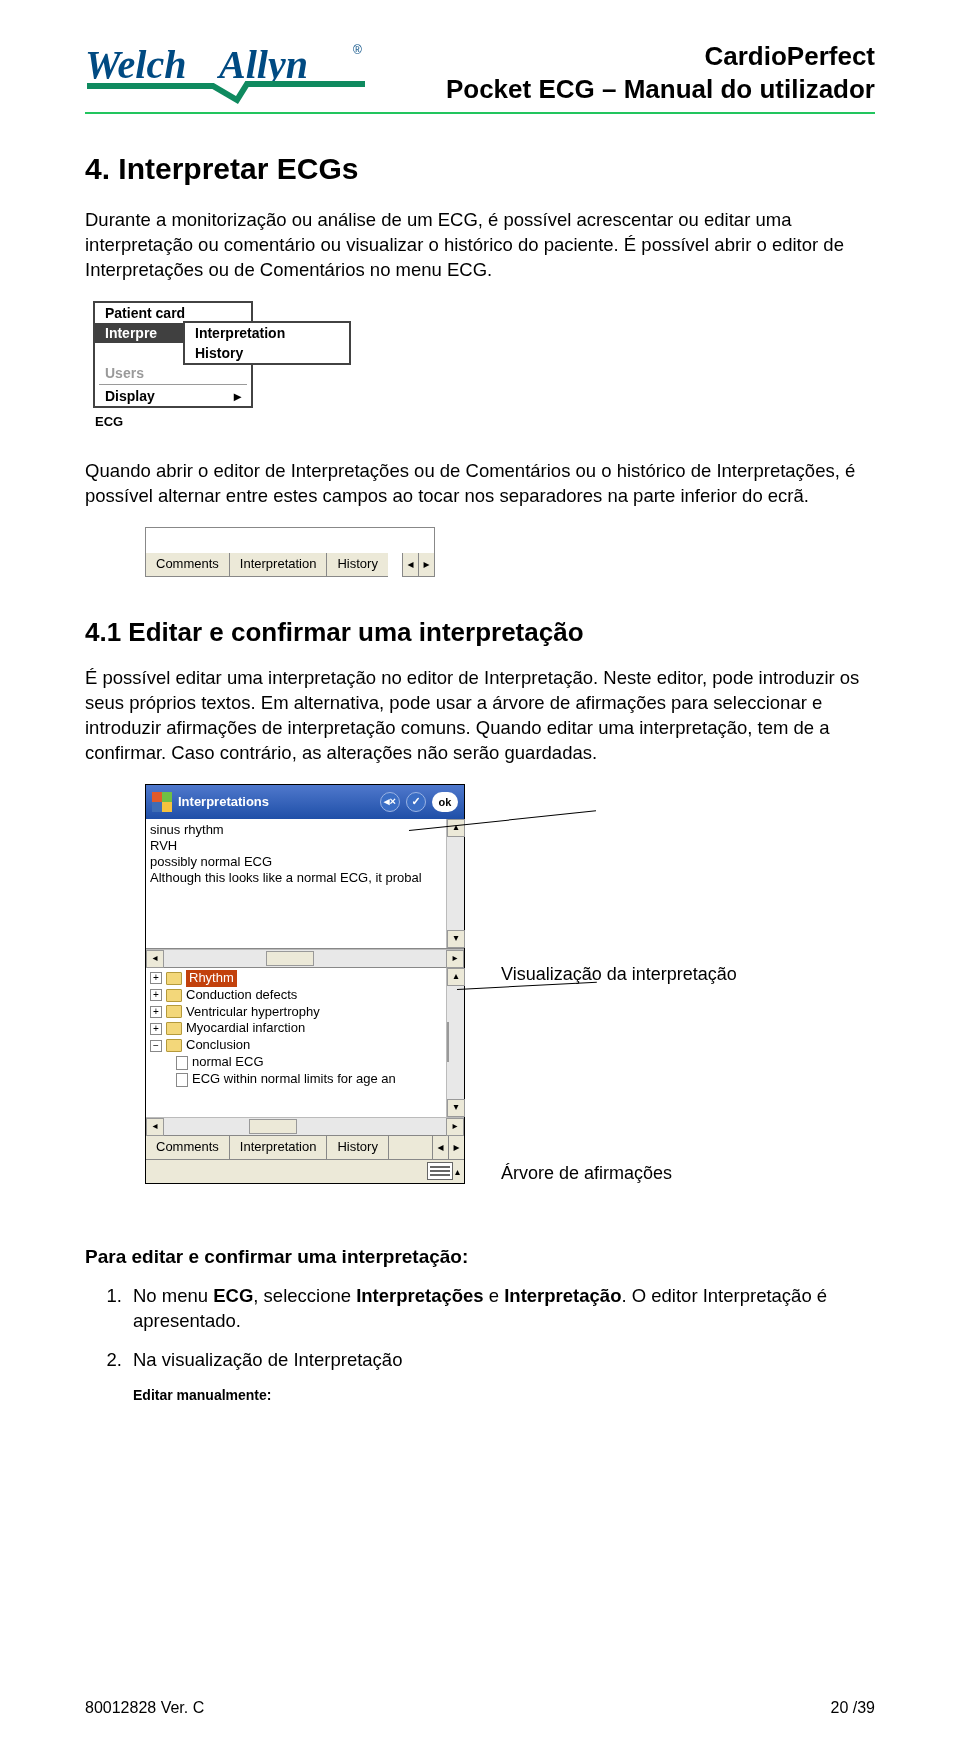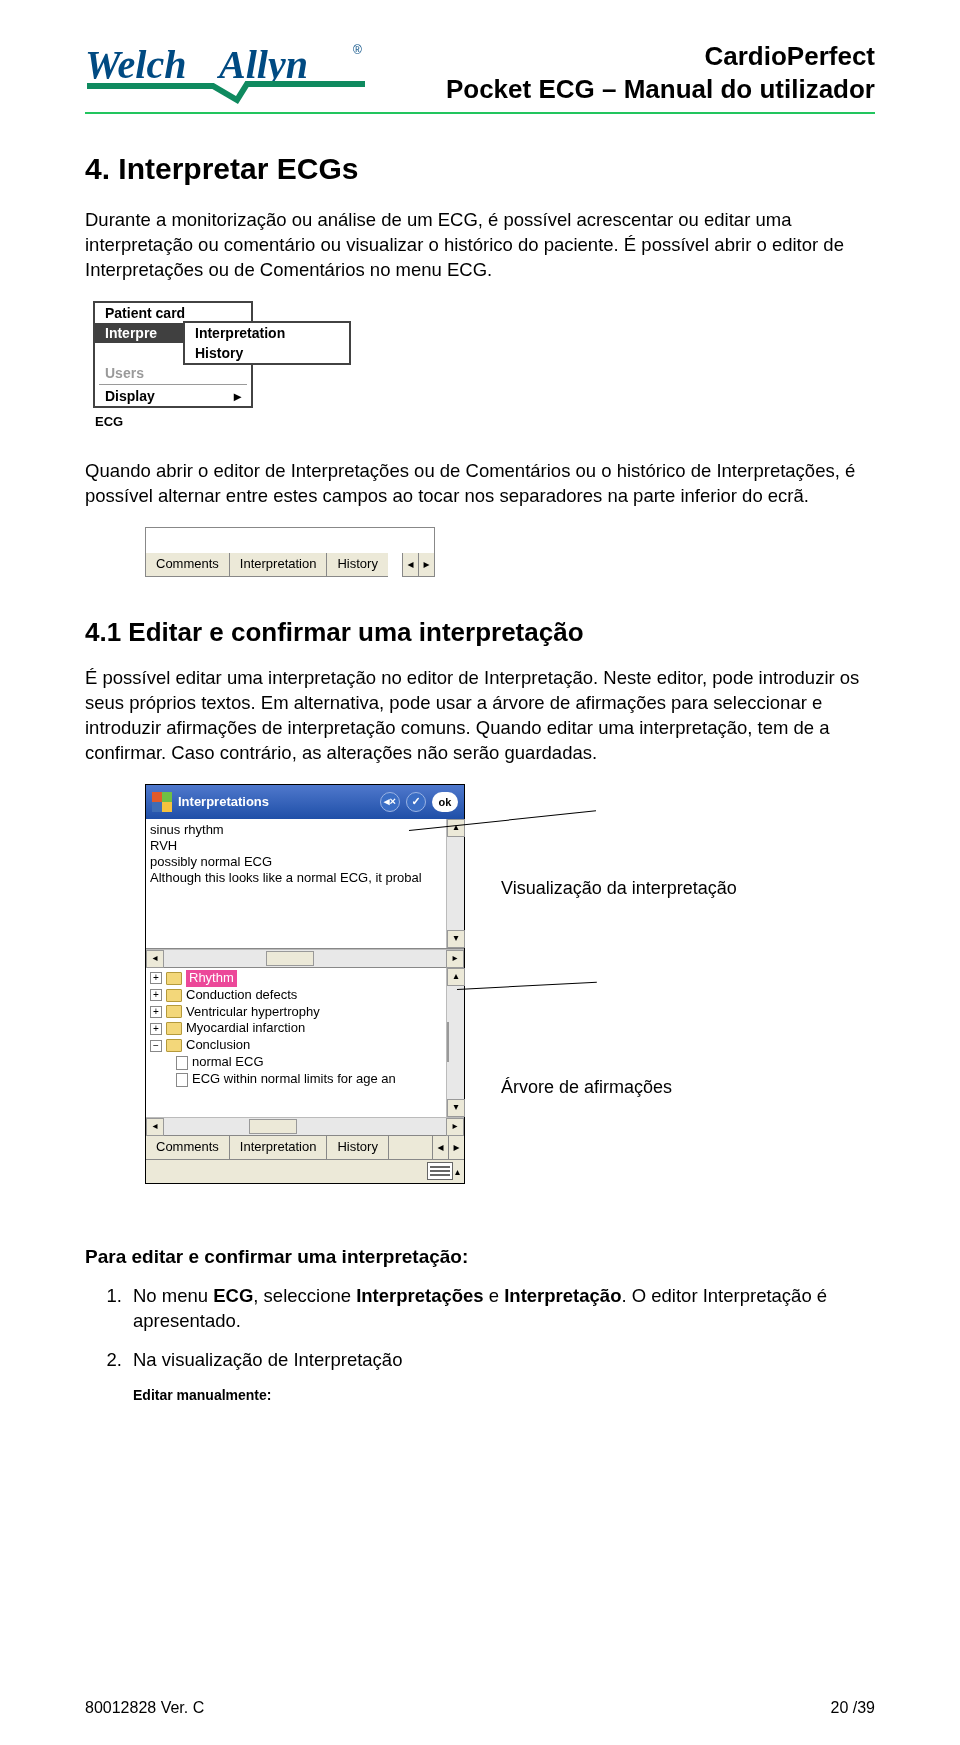--- a/index.html
+++ b/index.html
@@ -108,21 +108,21 @@
     display: flex; margin-left: auto;
     border: 1px solid #888; border-top:none; border-left:none;
   }
   .tabs-shot .arrows div {
     width: 16px; background:#ece9d8; border-left:1px solid #888;
     text-align:center; font-size:12px; line-height:22px;
   }
 
   
   .interp-block {
-    display: flex; align-items: center;
+    display: flex; align-items: flex-end;
     margin: 6px 0 40px 60px; gap: 36px;
   }
   .interp-win {
     width: 320px;
     font-family: Tahoma, Verdana, sans-serif;
     font-size: 13px;
     border: 1px solid #000;
   }
   .tb {
     height: 34px;
@@ -198,21 +198,21 @@
     background:#fff;
   }
   .folder {
     width:16px;height:13px;background:#f3d77a;
     border:1px solid #b59a3b; border-radius:1px;
   }
   .doc {
     width:12px;height:14px;background:#fff;border:1px solid #888;
   }
   .tree .sel {
-    background:#ec4899;color:#fff;padding:0 3px;
+    background:#c2410c;color:#fff;padding:0 3px;
   }
   .tree-vsb {
     width:18px;border-left:1px solid #bbb;
     display:flex;flex-direction:column;background:#e8e8e8;
   }
   .tree-vsb .thumb {
     margin:0;background:#ece9d8;border:1px solid #999;
     height:40px;
   }
   .hsb2 { height:18px; display:flex; border-top:1px solid #bbb;}

